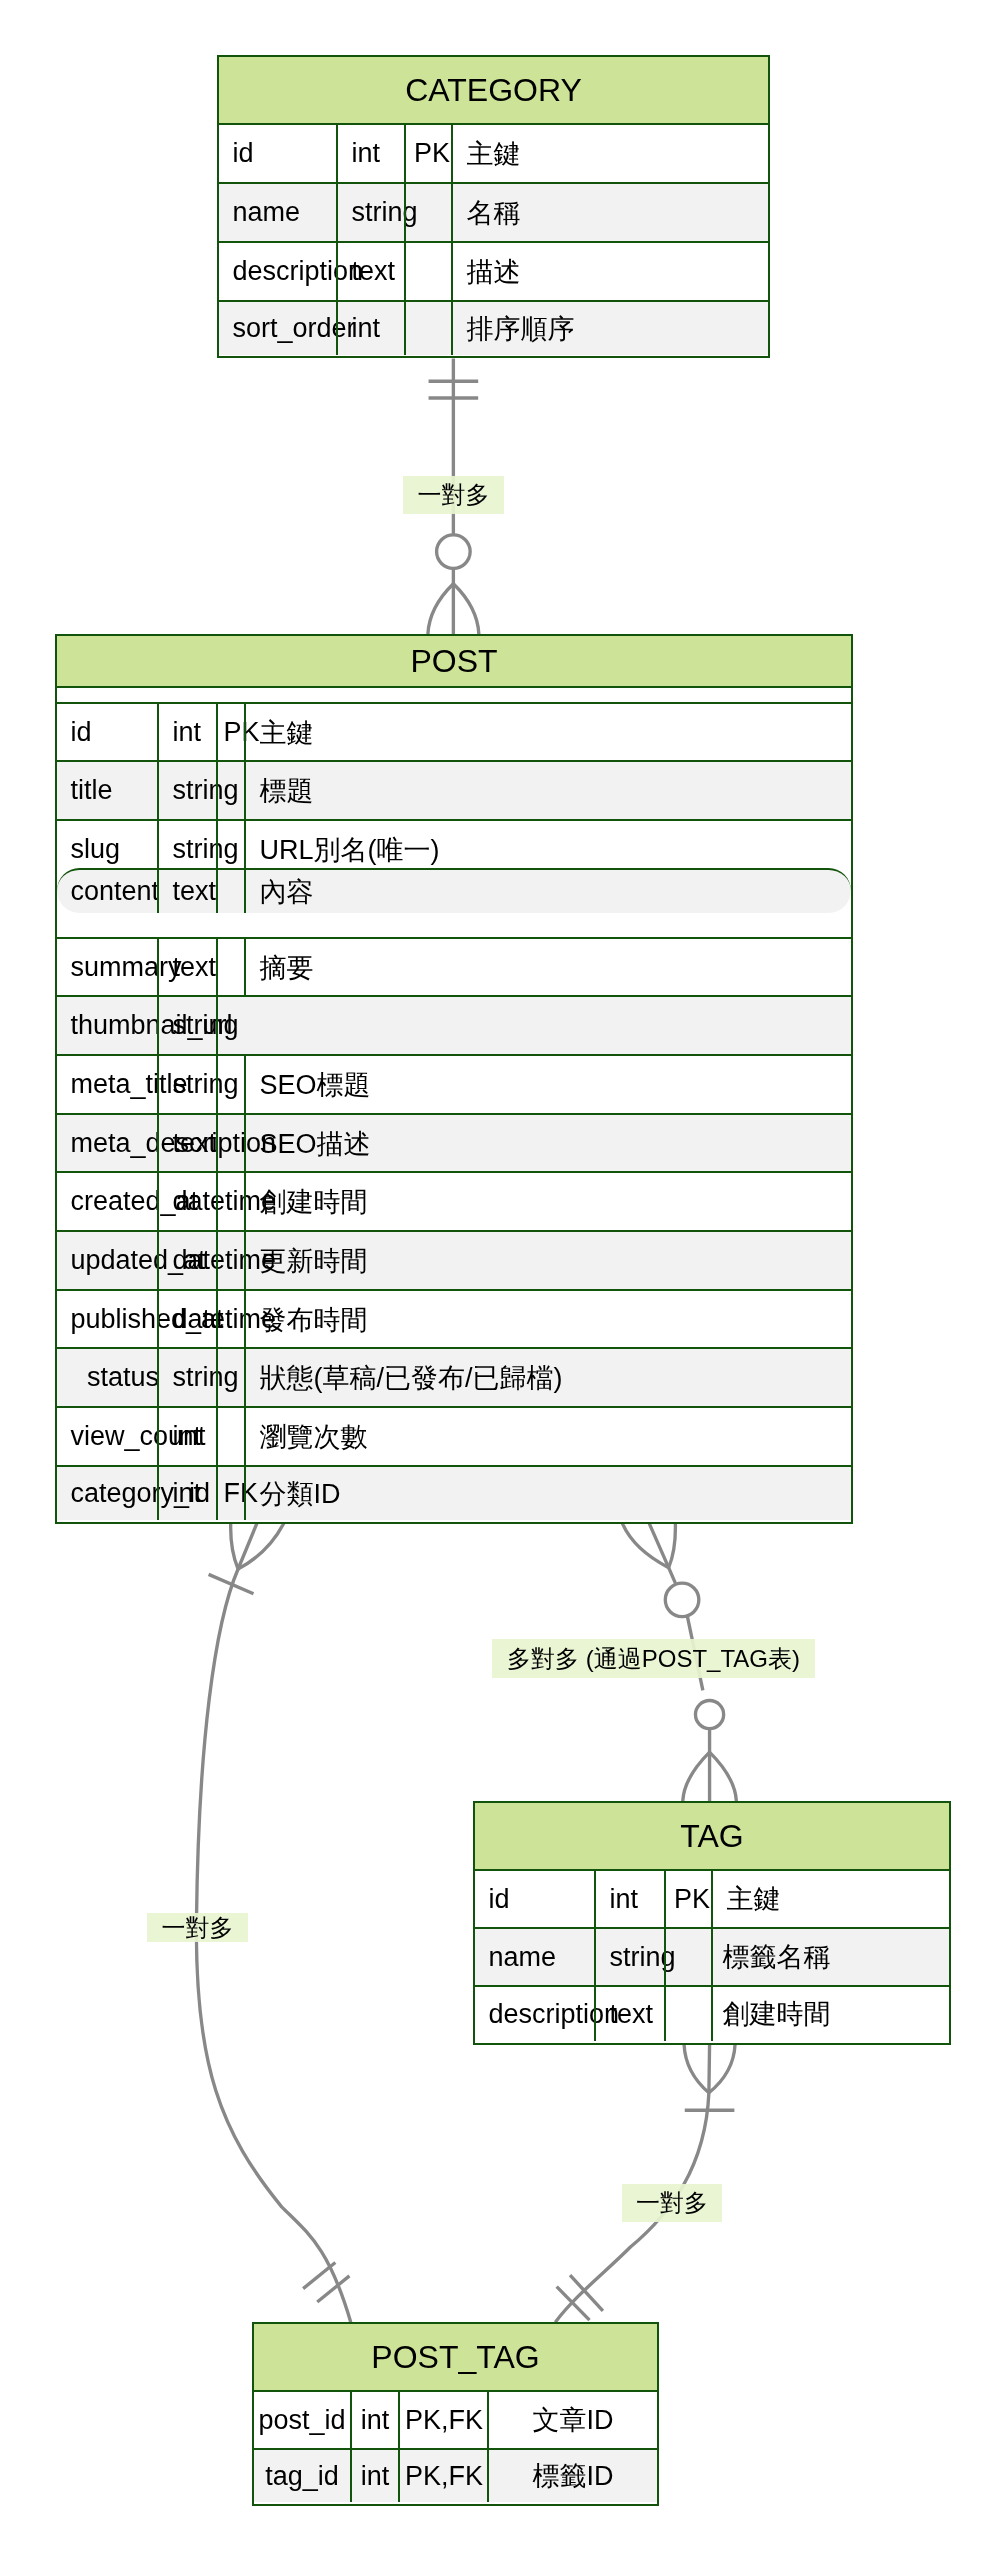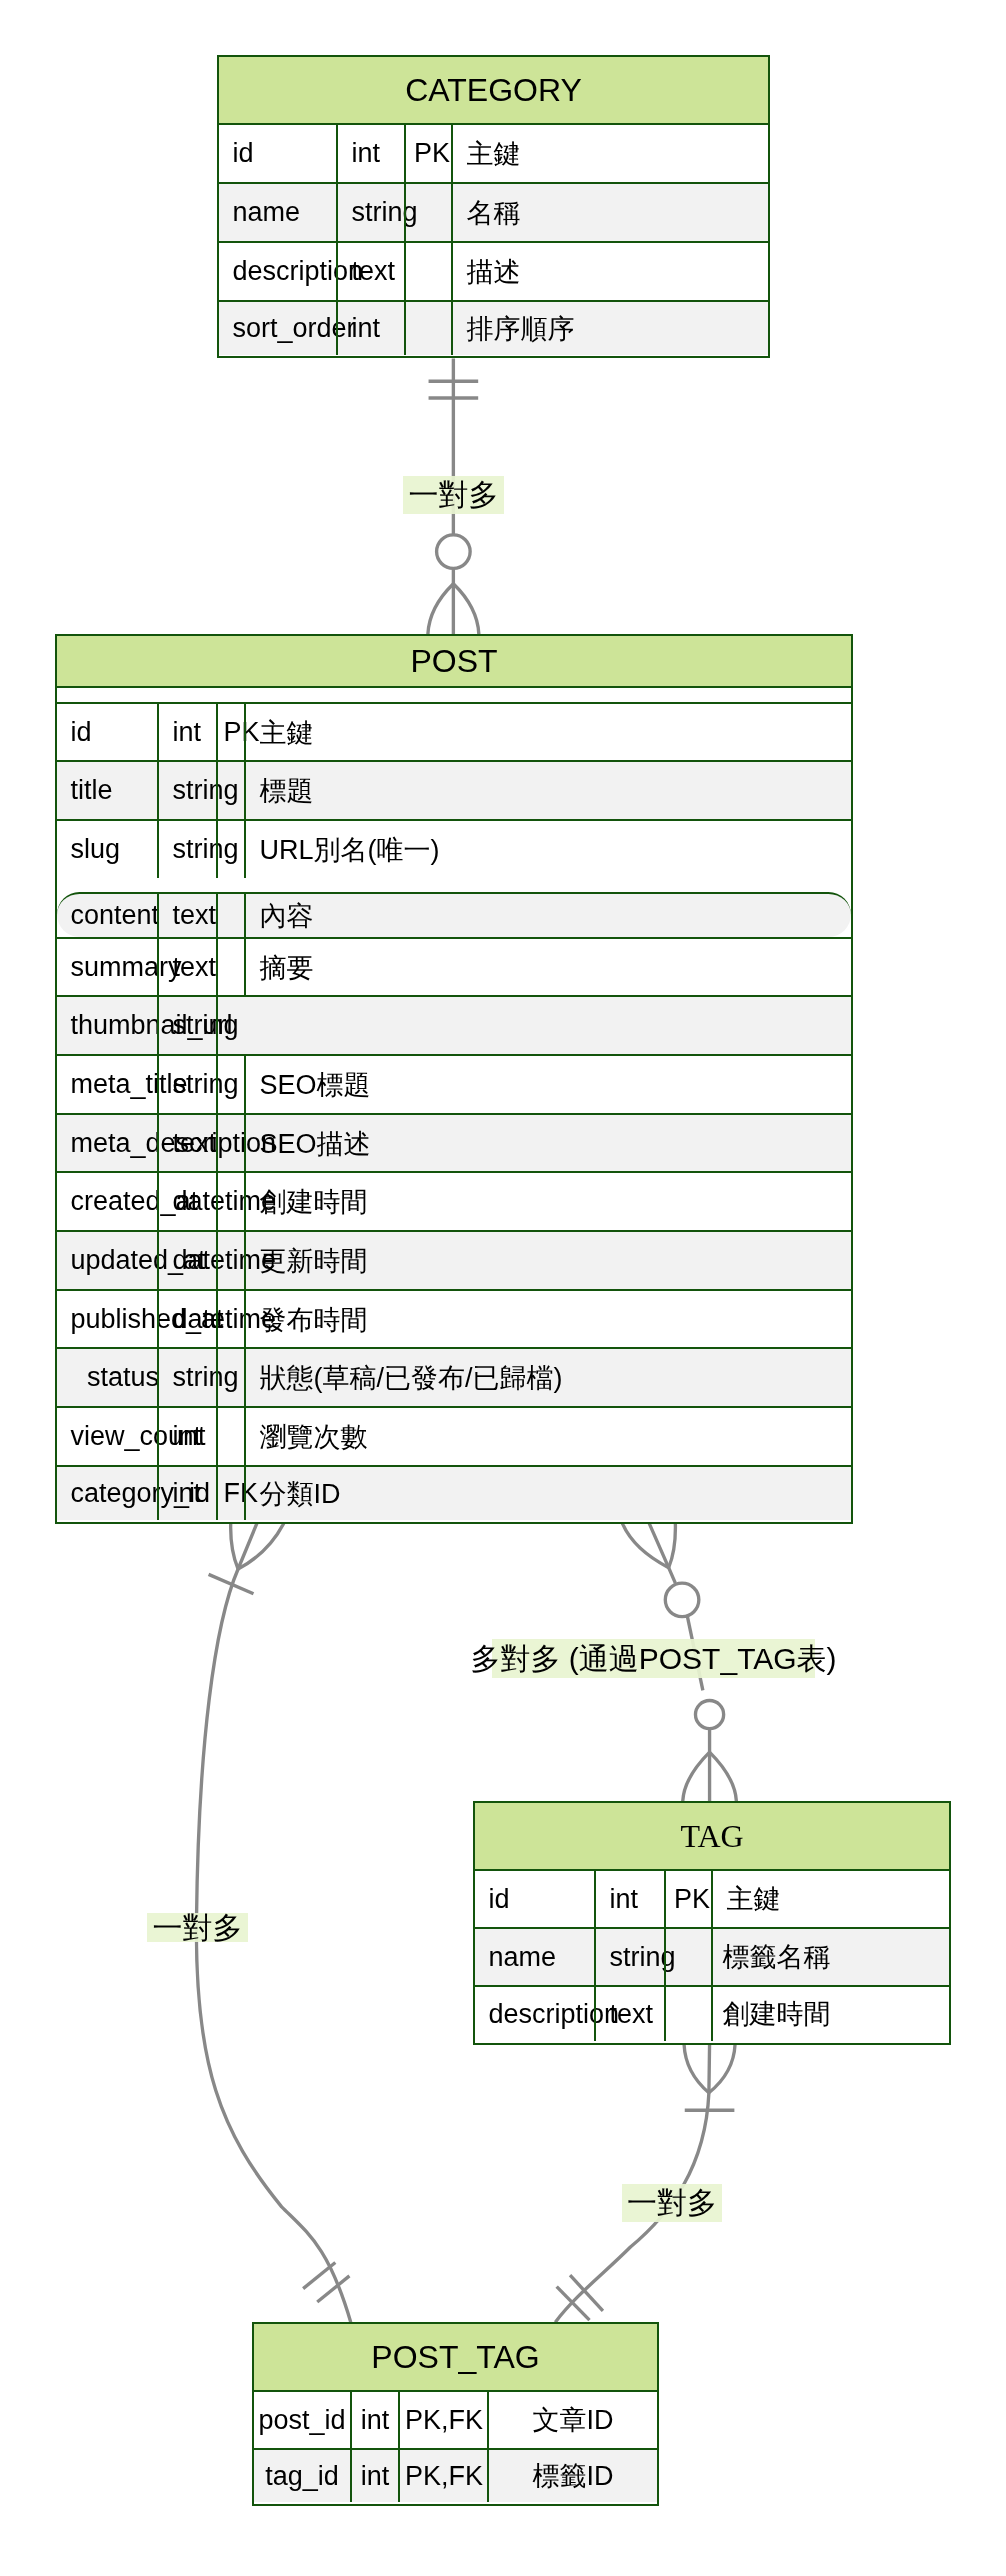--- a/index.html
+++ b/index.html
@@ -17,21 +17,21 @@
                  font-size: 32px; }
   .entity .row { position: absolute; left: 0; right: 0; box-sizing: border-box; border-top: 2.7px solid #13540c; }
   .entity .row.odd { background: #ffffff; }
   .entity .row.even { background: #f2f2f2; }
   .entity .cell { position: absolute; top: 0; bottom: 0; box-sizing: border-box;
                   display: flex; align-items: center; padding-left: 13.4px; font-size: 27px;
                   white-space: nowrap; border-left: 2.7px solid #13540c; }
   .entity .cell.first { border-left: none; }
   .entity.centered .cell { justify-content: center; padding-left: 0; }
 
-  .label { position: absolute; background: rgba(232, 244, 208, 0.92); font-size: 30px;
+  .label { position: absolute; background: rgba(232, 244, 208, 0.92); font-size: 24px;
            display: flex; align-items: center; justify-content: center; white-space: nowrap; line-height: 1; }
 </style>
 </head>
 <body>
 
 <div id="canvas">
 
   <svg class="edges" viewBox="0 0 1500 3840">
 
     <g>
@@ -115,21 +115,21 @@
       <div class="cell" style="left:100px; width:59px;">string</div>
       <div class="cell" style="left:159px; width:28px; padding-left:5.4px;"></div>
       <div class="cell" style="left:187px; right:0;">標題</div>
     </div>
     <div class="row odd" style="top:183px; height:59px;">
       <div class="cell first" style="left:0; width:80px;">slug</div>
       <div class="cell" style="left:100px; width:59px;">string</div>
       <div class="cell" style="left:159px; width:28px; padding-left:5.4px;"></div>
       <div class="cell" style="left:187px; right:0;">URL別名(唯一)</div>
     </div>
-    <div class="row even" style="top:256px; height:45px;border-radius:29px;">
+    <div class="row even" style="top:232px; height:45px;border-radius:29px;">
       <div class="cell first" style="left:0; width:100px;">content</div>
       <div class="cell" style="left:100px; width:59px;">text</div>
       <div class="cell" style="left:159px; width:28px; padding-left:5.4px;"></div>
       <div class="cell" style="left:187px; right:0;">內容</div>
     </div>
     <div class="row odd" style="top:301px; height:59px;">
       <div class="cell first" style="left:0; width:100px;">summary</div>
       <div class="cell" style="left:100px; width:59px;">text</div>
       <div class="cell" style="left:159px; width:28px; padding-left:5.4px;"></div>
       <div class="cell" style="left:187px; right:0;">摘要</div>
@@ -183,21 +183,21 @@
     </div>
     <div class="row even" style="top:829px; height:55px;">
       <div class="cell first" style="left:0; width:100px;">category_id</div>
       <div class="cell" style="left:100px; width:59px;">int</div>
       <div class="cell" style="left:159px; width:28px; padding-left:5.4px;">FK</div>
       <div class="cell" style="left:187px; right:0;">分類ID</div>
     </div>
   </div>
 
   <div class="entity" style="left:473px; top:1801px; width:478px; height:244px;">
-    <div class="hdr" style="height:68px;font-family:Liberation Serif, serif;">TAG</div>
+    <div class="hdr" style="height:68px;">TAG</div>
     <div class="row odd" style="top:66px; height:58px;">
       <div class="cell first" style="left:0; width:119px;">id</div>
       <div class="cell" style="left:119px; width:70px;">int</div>
       <div class="cell" style="left:189px; width:48px; padding-left:8px;">PK</div>
       <div class="cell" style="left:236px; right:0;">主鍵</div>
     </div>
     <div class="row even" style="top:124px; height:58px;">
       <div class="cell first" style="left:0; width:119px;">name</div>
       <div class="cell" style="left:119px; width:70px;">string</div>
       <div class="cell" style="left:189px; width:48px; padding-left:8px;"></div>

